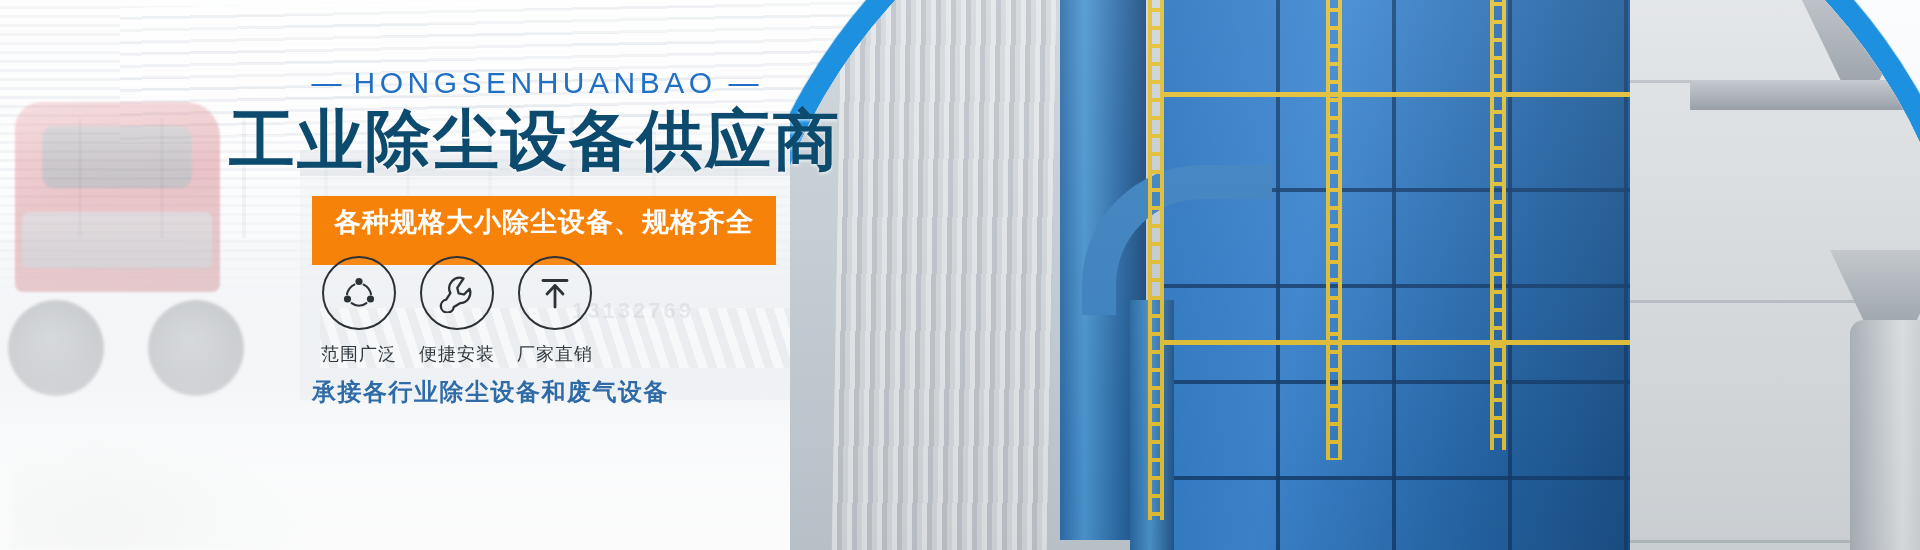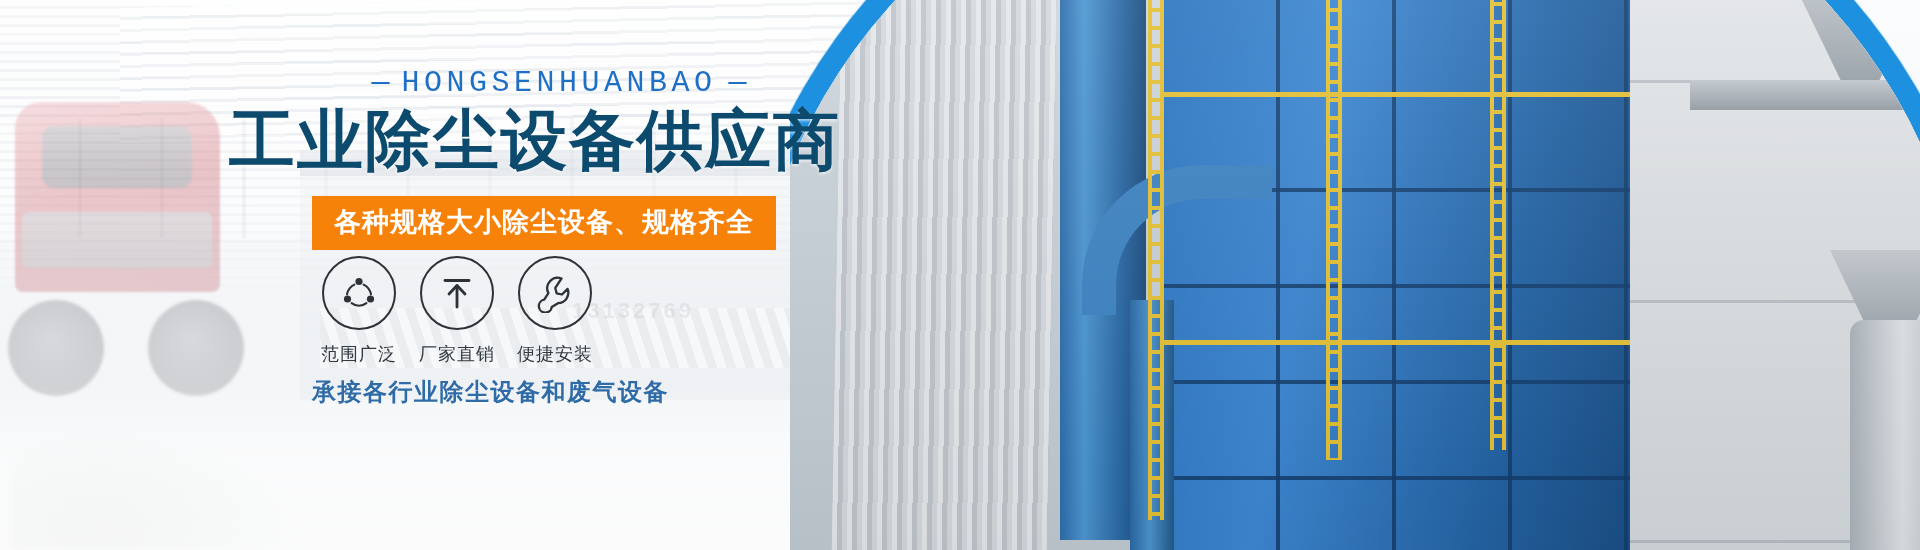--- a/index.html
+++ b/index.html
@@ -209,35 +209,35 @@
   .ph-shade {
     position:absolute; inset:0;
     background:linear-gradient(180deg,rgba(255,255,255,.12) 0%,rgba(0,0,0,.06) 60%,rgba(0,0,0,.12) 100%);
   }
 
   
   .content { position:absolute; left:0; top:0; width:900px; height:550px; }
 
   .eyebrow {
     position:absolute; left:0; top:66px; width:1070px; text-align:center;
-    font-family:Liberation Mono, monospace;
-    font-size:30px; letter-spacing:4.5px; color:#1f6fc4; white-space:nowrap;margin-left:24px;
+    font-family:Liberation Sans, sans-serif;
+    font-size:30px; letter-spacing:4.5px; color:#1f6fc4; white-space:nowrap;
   }
   .eyebrow .dash { letter-spacing:0; padding:0 12px; color:#1f6fc4; }
 
   .headline {
     position:absolute; left:0; top:96px; width:1070px; text-align:center;
     font-size:66px; font-weight:bold; letter-spacing:2px; color:#0c4a6e;
     white-space:nowrap;
     text-shadow:0 2px 3px rgba(255,255,255,.6);
   }
 
   .subbar {
     position:absolute; left:312px; top:196px;
-    background:#f7820a; padding:8px 22px 10px;
+    background:#f7820a; padding:8px 22px 25px;
   }
   .subbar-text {
     font-size:27px; font-weight:bold; color:#fff; letter-spacing:1px;
     white-space:nowrap;
   }
 
   .features {
     position:absolute; left:310px; top:256px; width:450px;
     display:flex; justify-content:flex-start;
   }
@@ -348,39 +348,39 @@
             <path d="M24.6 11.6 A14 14 0 0 1 32.0 21.2" fill="none" stroke="#2c3236" stroke-width="2.1" stroke-linecap="round"></path>
             <path d="M12.6 30.2 A12 12 0 0 0 27.4 30.2" fill="none" stroke="#2c3236" stroke-width="2.1" stroke-linecap="round"></path>
           </svg>
         </div>
         <div class="feature-label">范围广泛</div>
       </div>
 
 
       <div class="feature">
         <div class="circle">
-          <svg class="icon-svg" width="38" height="38" viewBox="0 0 38 38">
-            <line x1="7" y1="6.5" x2="31" y2="6.5" stroke="#2c3236" stroke-width="2.8" stroke-linecap="round"></line>
-            <line x1="19" y1="33" x2="19" y2="12" stroke="#2c3236" stroke-width="2.8" stroke-linecap="round"></line>
-            <path d="M11 20 L19 11.5 L27 20" fill="none" stroke="#2c3236" stroke-width="2.8" stroke-linecap="round" stroke-linejoin="round"></path>
-          </svg>
-        </div>
-        <div class="feature-label">厂家直销</div>
-      </div>
-
-      <div class="feature">
-        <div class="circle">
           <svg class="icon-svg" width="40" height="40" viewBox="0 0 40 40">
             <path d="M26.5 5.5 a10.5 10.5 0 0 0 -13.1 14.6 l-4.2 6.6
                      a6.5 6.5 0 1 0 7.6 7.3 l6.2 -3.8
                      a10.5 10.5 0 0 0 9.6 -14.3 l-5.6 5.6 -5.4 -1.2
                      -1.3 -5.4 z" fill="none" stroke="#2c3236" stroke-width="2.3" stroke-linejoin="round" stroke-linecap="round"></path>
           </svg>
         </div>
         <div class="feature-label">便捷安装</div>
       </div>
 
+      <div class="feature">
+        <div class="circle">
+          <svg class="icon-svg" width="38" height="38" viewBox="0 0 38 38">
+            <line x1="7" y1="6.5" x2="31" y2="6.5" stroke="#2c3236" stroke-width="2.8" stroke-linecap="round"></line>
+            <line x1="19" y1="33" x2="19" y2="12" stroke="#2c3236" stroke-width="2.8" stroke-linecap="round"></line>
+            <path d="M11 20 L19 11.5 L27 20" fill="none" stroke="#2c3236" stroke-width="2.8" stroke-linecap="round" stroke-linejoin="round"></path>
+          </svg>
+        </div>
+        <div class="feature-label">厂家直销</div>
+      </div>
+
     </div>
 
     <div class="tagline">承接各行业除尘设备和废气设备</div>
 
   </div>
 </div>
 
 </body></html>

